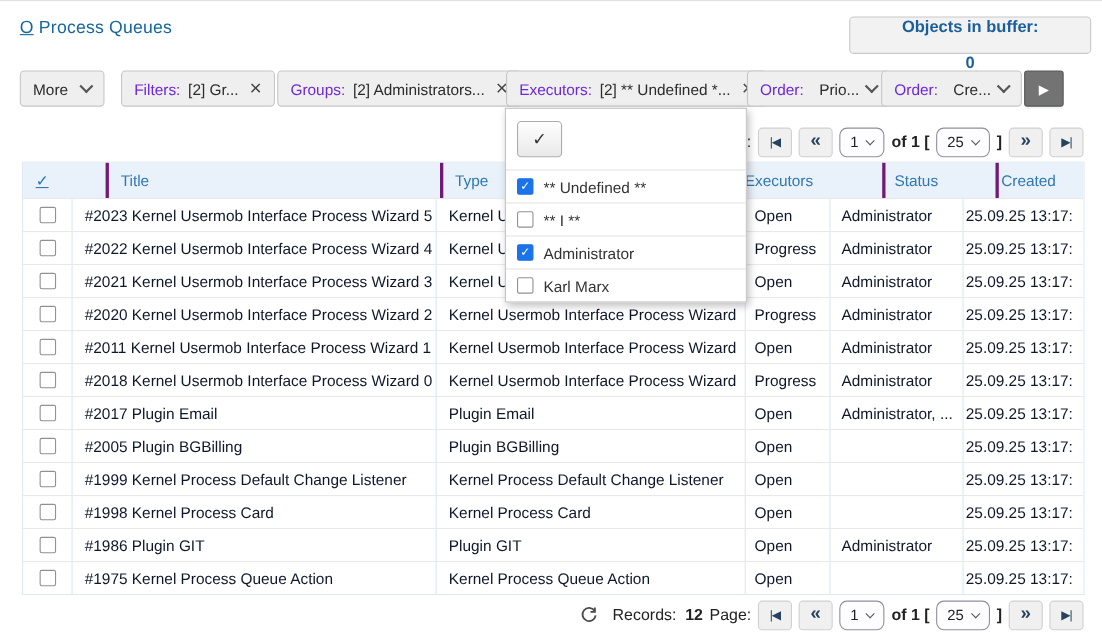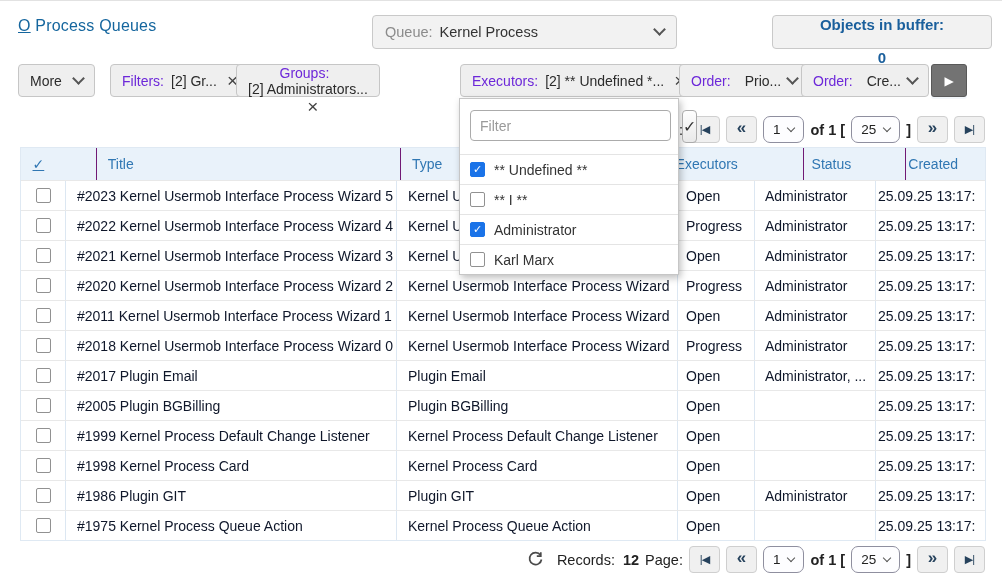--- a/index.html
+++ b/index.html
@@ -22,21 +22,21 @@
   .buffer-select .chev { border-color: #1a5f9c; }
 
   
   .toolbar-item { position: absolute; top: 63px; height: 33px; display: flex; align-items: center;
                   background: #efefef; border: 1px solid #c6c6c6; border-radius: 4px; padding: 0 11px; font-size: 14px; cursor: pointer; }
   .chip-label { color: #6d28d9; margin-right: 7px; }
   .chip-value { color: #2b2b2b; }
   .close-x { margin-left: 10px; font-size: 19px; color: #444; line-height: 1; cursor: pointer; }
   .more-btn { left: 18px; gap: 12px; color: #2b2b2b; }
   .chip-filters { left: 110px; }
-  .chip-groups { left: 236px; flex-direction: column; }
+  .chip-groups { left: 252px; }
   .chip-executors { left: 460px; }
   .order-1 { left: 679px; gap: 7px; }
   .order-2 { left: 801px; gap: 7px; }
   .play-btn { position: absolute; left: 931px; top: 63px; width: 36px; height: 33px; background: #737373;
               border: 1px solid #595959; border-radius: 3px; color: #fff; display: flex; align-items: center;
               justify-content: center; font-size: 12px; cursor: pointer; box-shadow: 0 2px 0 #9fb9d622; }
 
   
   .dropdown { position: absolute; left: 459px; top: 97px; width: 220px; background: #fff;
               border: 1px solid #c6c6c6; box-shadow: 2px 3px 7px rgba(0,0,0,.25); z-index: 20; }
@@ -66,42 +66,36 @@
                display: flex; align-items: center; gap: 8px; padding: 0 9px; font-size: 13.5px; color: #222; cursor: pointer; }
   .pg-select .chev { width: 6px; height: 6px; border-width: 0 1.5px 1.5px 0; border-style: solid; border-color: #555; margin-top: -3px; }
   .refresh { margin-right: 7px; display: flex; cursor: pointer; }
 
   
   .table { position: absolute; left: 20px; top: 146px; width: 966px; border: 1px solid #dfe9f3; }
   .thead { display: flex; height: 32px; background: #e9f2fa; align-items: center; color: #3077b3; font-size: 14px; }
   .trow { display: flex; height: 30px; align-items: center; font-size: 14px; color: #0f172a; border-top: 1px solid #e8e8e8; cursor: pointer; }
   .cell { height: 100%; display: flex; align-items: center; padding-left: 11px; overflow: hidden; white-space: nowrap; }
   .cell + .cell { border-left: 1px solid #dce7f2; }
-  .thead .cell + .cell { border-left: 1px solid #701a75; margin-left: 40px; }
+  .thead .cell + .cell { border-left: 3px solid #701a75; margin-left: 40px; }
   .c-check { width: 44px; justify-content: center; padding-left: 0; }
   .c-title { width: 331px; }
   .c-type { width: 281px; }
   .c-status { width: 77px; padding-left: 8px; }
   .c-exec { width: 121px; padding-left: 10px; }
   .c-created { width: 100px; padding-left: 2px; }
   .select-all { color: #3077b3; text-decoration: underline; font-size: 14px; cursor: pointer; }
 </style>
 </head>
 <body>
 
 <div class="page">
 
   <div class="app-title"><span class="o">O</span> <span>Process Queues</span></div>
 
-  <div class="select-btn queue-select">
-    <span class="sel-label">Queue:</span>
-    <span class="sel-value">Kernel Process</span>
-    <span class="spacer"></span>
-      <span class="chev"></span>
-  </div>
 
   <div class="select-btn buffer-select">
     <span class="buf-text">Objects in buffer:</span>&nbsp;
     <span class="buf-text">0</span>
     <span class="spacer"></span><span class="chev"></span>
   </div>
 
   <div class="toolbar-item more-btn">
     <span>More</span>
     <span class="chev"></span>
@@ -308,21 +302,20 @@
     <div class="cell c-type">Kernel Process Queue Action</div>
     <div class="cell c-status">Open</div>
     <div class="cell c-exec"></div>
     <div class="cell c-created">25.09.25 13:17:10</div>
   </div>
 </div>
   </div>
 
   <div class="dropdown">
     <div class="dd-filter-row">
-      <input class="dd-filter-input" type="text" placeholder="Filter" style="">
       <button class="dd-apply"><span>✓</span></button>
     </div>
     <div>
   <div class="dd-item">
     <span class="cbx checked">✓</span>
     <span>** Undefined **</span>
   </div>
 
   <div class="dd-item">
     <span class="cbx"></span>

